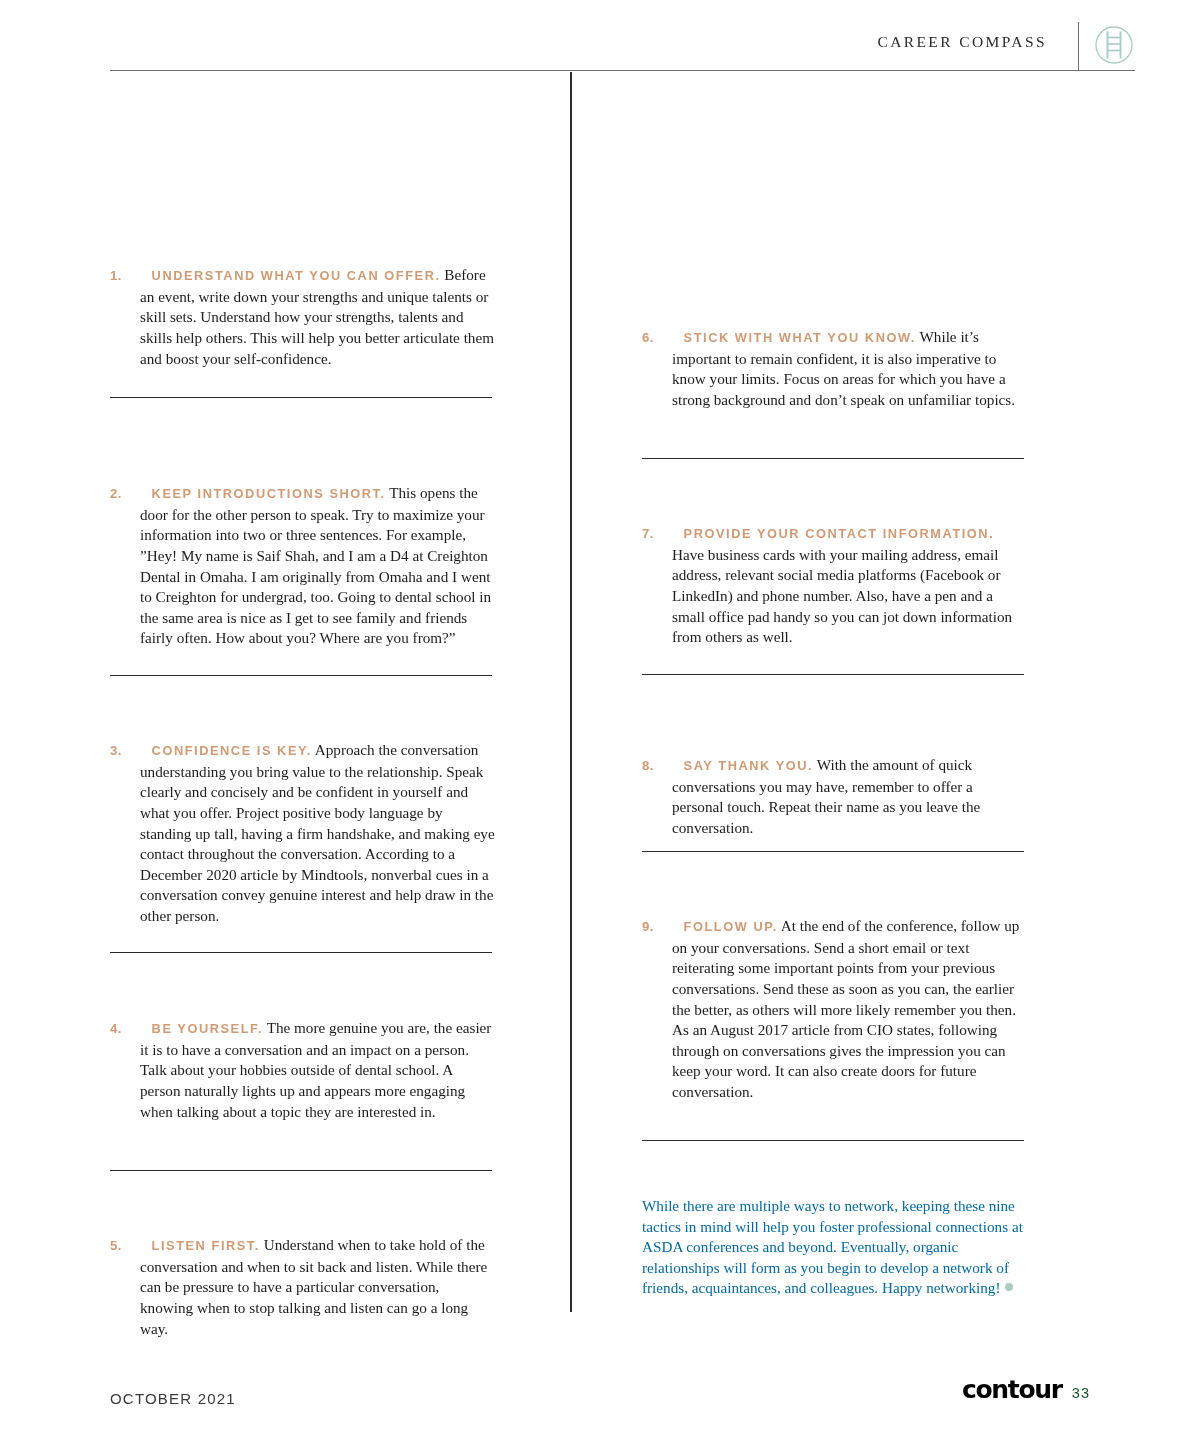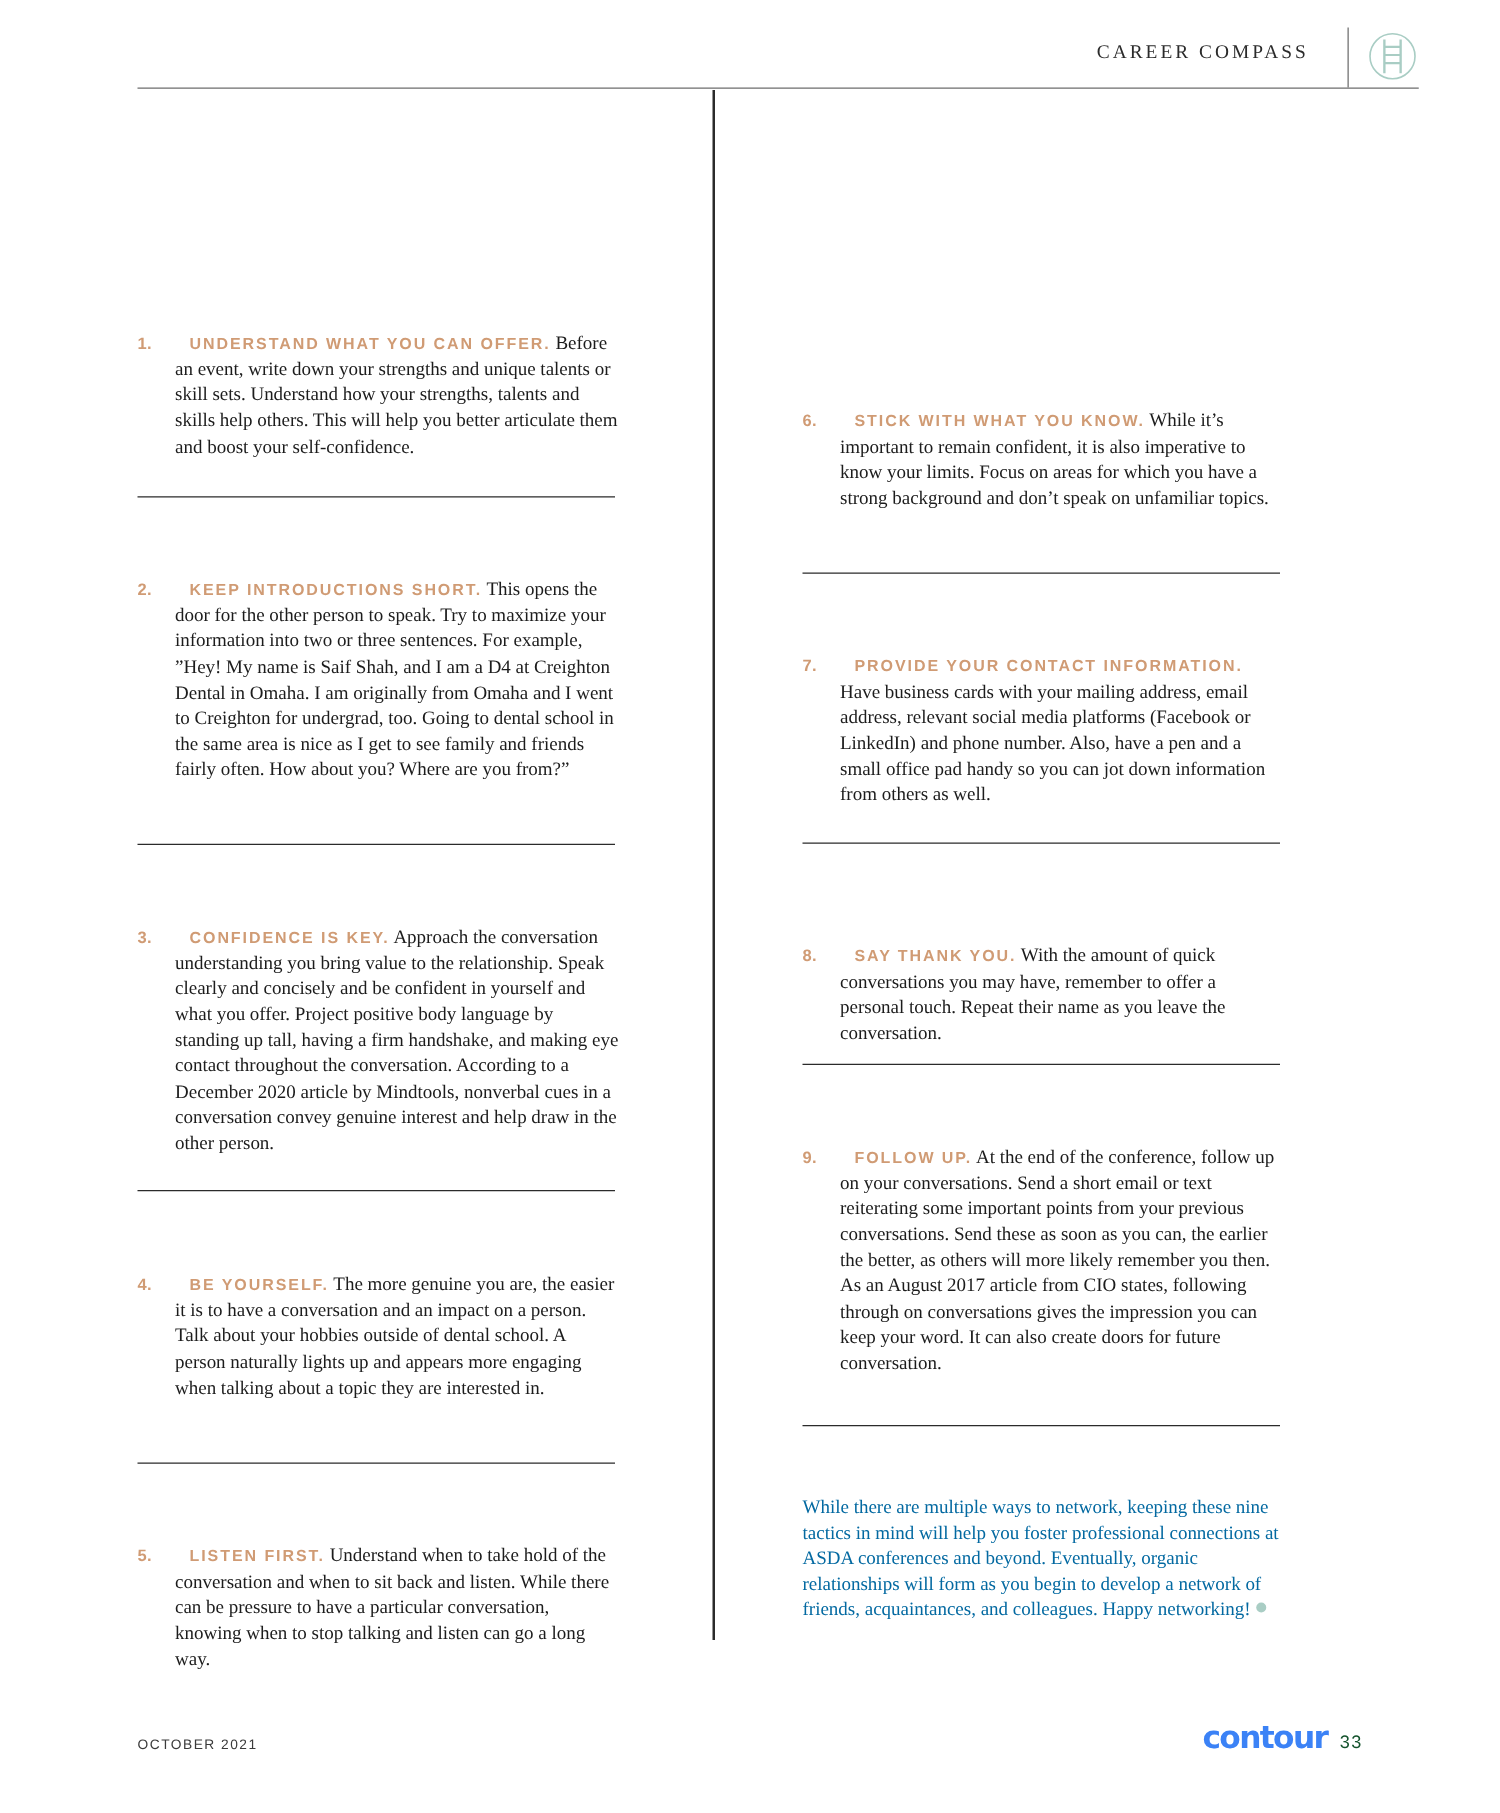--- a/index.html
+++ b/index.html
@@ -126,38 +126,38 @@
     margin-left: 5px;
     vertical-align: 2px;
   }
 
   
   .footer-issue {
     position: absolute;
     left: 110px;
     top: 1390px;
     font-family: "Liberation Sans", "DejaVu Sans", sans-serif;
-    font-size: 11px;
+    font-size: 15px;
     letter-spacing: 1.2px;
     color: #3a3a3a;
   }
   .footer-brand {
     position: absolute;
     right: 110px;
     top: 1377px;
     display: flex;
     align-items: baseline;
     gap: 10px;
   }
   .brand-logo {
     font-family: "DejaVu Sans", "Liberation Sans", sans-serif;
     font-size: 25px;
     font-weight: 700;
     letter-spacing: -1.3px;
-    color: #3b82f6;
+    color: #000000;
     line-height: 1;
   }
   .brand-page {
     font-family: "Liberation Sans", "DejaVu Sans", sans-serif;
     font-size: 14.5px;
     letter-spacing: 1px;
     color: #14532d;
   }
 </style>
 </head>
@@ -181,21 +181,21 @@
 
 <div class="column-divider"></div>
 
 <div class="tip col-left" style="top:250px">
   <p class="tip-body">
     <span class="tip-num">1.</span><span class="tip-num-gap"></span><span class="tip-title">UNDERSTAND WHAT YOU CAN OFFER.</span><span class="tip-text"> Before an event, write down your strengths and unique talents or skill sets. Understand how your strengths, talents and skills help others. This will help you better articulate them and boost your self-confidence.</span>
   </p>
 </div>
 <div class="sep col-left" style="top:397px"></div>
 
-<div class="tip col-left" style="top:447px">
+<div class="tip col-left" style="top:468px">
   <p class="tip-body">
     <span class="tip-num">2.</span><span class="tip-num-gap"></span><span class="tip-title">KEEP INTRODUCTIONS SHORT.</span><span class="tip-text"> This opens the door for the other person to speak. Try to maximize your information into two or three sentences. For example, ”Hey! My name is Saif Shah, and I am a D4 at Creighton Dental in Omaha. I am originally from Omaha and I went to Creighton for undergrad, too. Going to dental school in the same area is nice as I get to see family and friends fairly often. How about you? Where are you from?”</span>
   </p>
 </div>
 <div class="sep col-left" style="top:675px"></div>
 
 <div class="tip col-left" style="top:725px">
   <p class="tip-body">
     <span class="tip-num">3.</span><span class="tip-num-gap"></span><span class="tip-title">CONFIDENCE IS KEY.</span><span class="tip-text"> Approach the conversation understanding you bring value to the relationship. Speak clearly and concisely and be confident in yourself and what you offer. Project positive body language by standing up tall, having a firm handshake, and making eye contact throughout the conversation. According to a December 2020 article by Mindtools, nonverbal cues in a conversation convey genuine interest and help draw in the other person.</span>
   </p>

